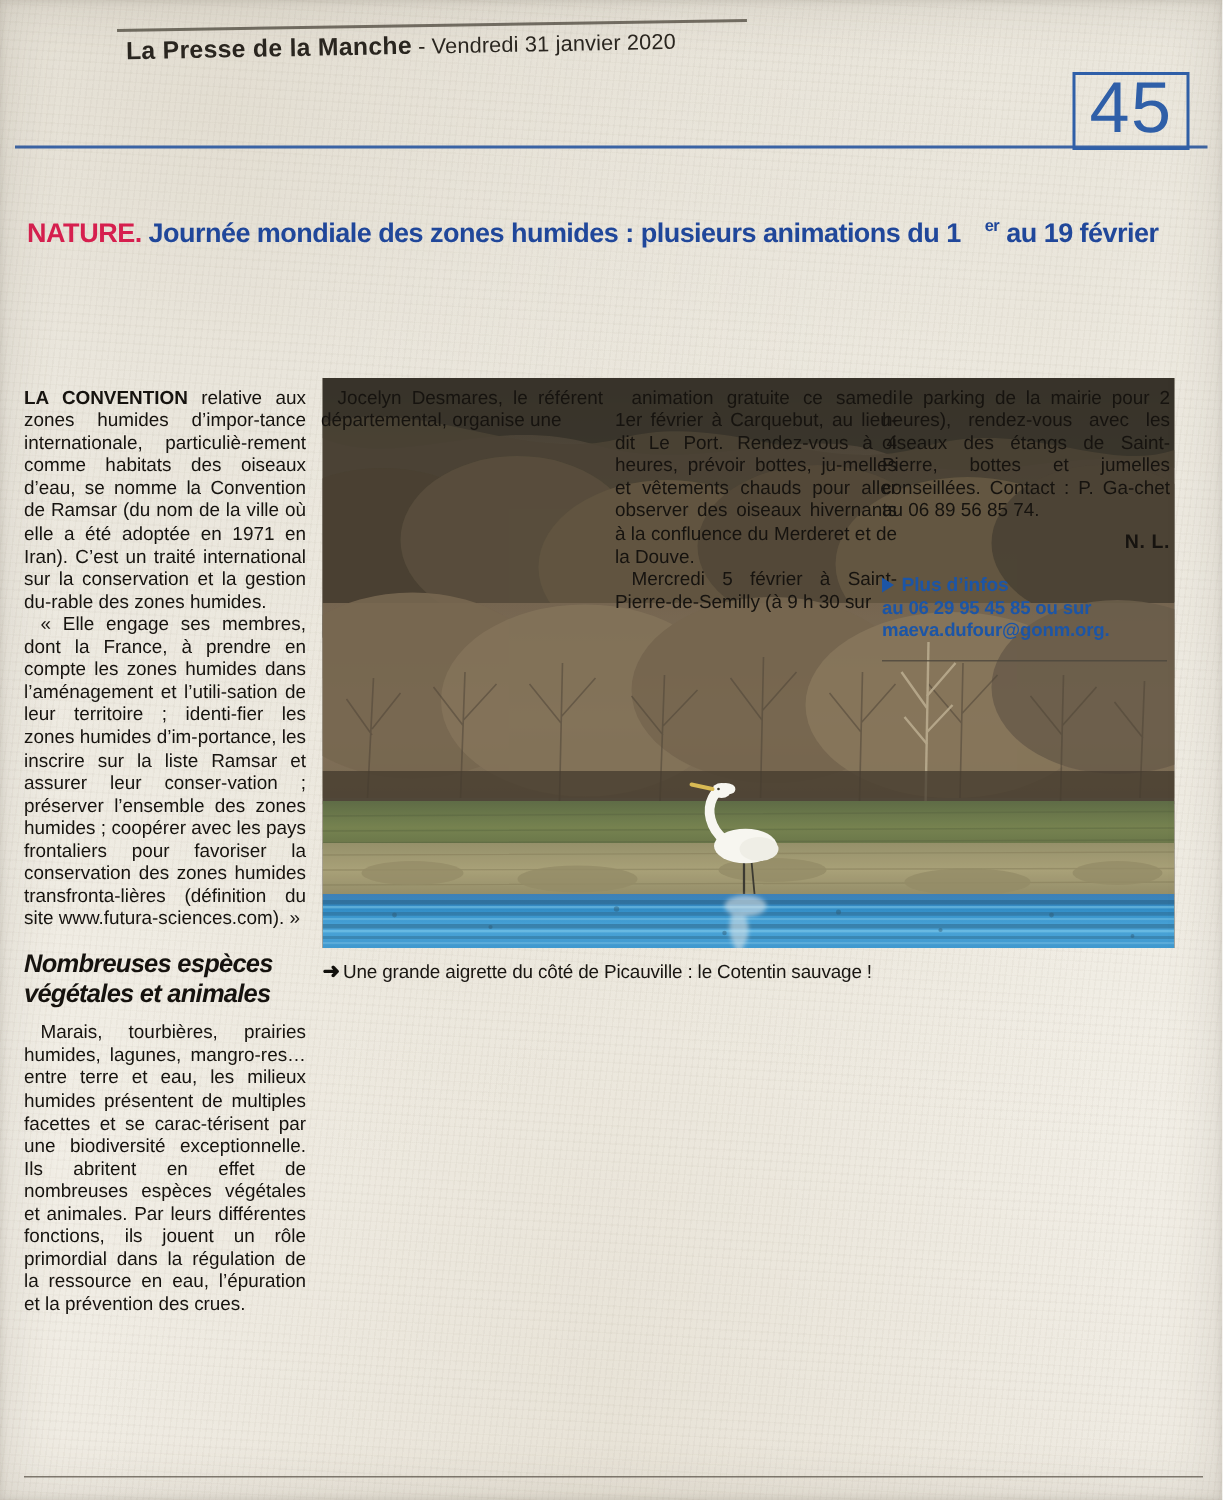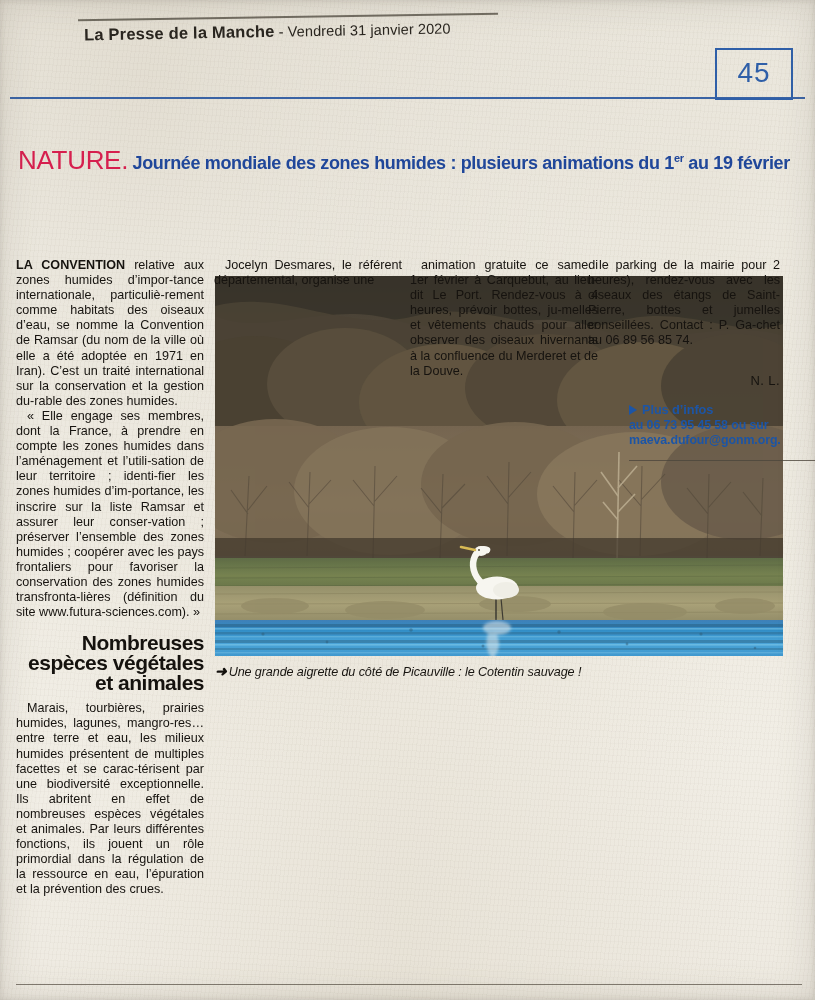--- a/index.html
+++ b/index.html
@@ -79,21 +79,21 @@
     position: absolute;
     right: 22px; top: 48px;
     width: 74px; height: 48px;
     border: 2px solid #2f5fa8;
     display: flex;
     align-items: center;
     justify-content: center;
     z-index: 6;
   }
   #pagenum-box .num {
-    font-size: 28px;
+    font-size: 48px;
     color: #2f5fa8;
     line-height: 1;
     letter-spacing: 1px;
     margin-top: -2px;
   }
 
   
   #top-rule {
     position: absolute;
     left: 10px; top: 97px;
@@ -104,32 +104,32 @@
 
   
   #kicker {
     position: absolute;
     left: 18px; top: 145px;
     width: 780px;
     white-space: nowrap;
     z-index: 5;
   }
   #kicker .kicker-label {
-    font-weight: normal;
-    font-size: 26px;
+    font-weight: bold;
+    font-size: 18px;
     color: #d61f4e;
     letter-spacing: -0.3px;
   }
   #kicker .kicker-text {
     font-weight: bold;
     font-size: 18px;
     color: #20479a;
     letter-spacing: -0.35px;
   }
-  #kicker sup { font-size: 11px; vertical-align: super; }
+  #kicker sup { font-size: 11px; vertical-align: super; margin-left: 16px; }
 
   
   #headline {
     position: absolute;
     left: 16px; top: 186px;
     width: 790px;
     font-size: 41px;
     font-weight: bold;
     color: #15120e;
     letter-spacing: -1.2px;
@@ -160,47 +160,47 @@
   #col1 { left: 0px; }
   #col2 { left: 198px; }
   #col3 { left: 394px; }
   #col4 { left: 572px; width: 192px; }
 
   .col p { margin: 0; text-indent: 11px; }
   .col p.noindent { text-indent: 0; }
   .lead-cap { font-weight: bold; }
 
   .subhead {
-    font-size: 21px;
+    font-size: 17px;
     font-weight: bold;
     line-height: 20px;
     letter-spacing: -0.5px;
     margin: 13px 0 8px 0;
-    text-align: right;
+    text-align: left;
     color: #15120e;
+    font-style: italic;
   }
 
   .signature {
     text-align: right;
-    font-weight: normal;
+    font-weight: bold;
     font-size: 13px;
-    margin-top: 24px;
+    margin-top: 4px;
     letter-spacing: .4px;
   }
 
   
   #plus-infos {
     margin-top: 14px;
     color: #1c55a6;
     font-size: 12.4px;
     line-height: 15px;
     font-weight: bold;
     text-align: left;
     letter-spacing: -0.1px;
-    margin-left: 41px;
   }
   #plus-infos .triangle {
     display: inline-block;
     width: 0; height: 0;
     border-left: 8px solid #1c55a6;
     border-top: 5px solid transparent;
     border-bottom: 5px solid transparent;
     margin-right: 5px;
     vertical-align: -1px;
   }
@@ -209,24 +209,23 @@
     margin-top: 12px;
     width: 190px;
     height: 1px;
     background: #4c463c;
     opacity: .8;
   }
 
   
   #photo-block {
     position: absolute;
-    left: 215px; top: 276px;
+    left: 215px; top: 252px;
     width: 508px;
     z-index: 5;
-    font-style: italic;
   }
   #photo {
     position: relative;
     width: 568px;
     height: 380px;
     overflow: hidden;
     background: #6b6354;
   }
   #photo svg { display: block; width: 100%; height: 100%; }
 
@@ -460,31 +459,32 @@
       <h2 class="subhead">Nombreuses espèces végétales et animales</h2>
       <p>Marais, tourbières, prairies humides, lagunes, mangro-res… entre terre et eau, les milieux humides présentent de multiples facettes et se carac-térisent par une biodiversité exceptionnelle. Ils abritent en effet de nombreuses espèces végétales et animales. Par leurs différentes fonctions, ils jouent un rôle primordial dans la régulation de la ressource en eau, l’épuration et la prévention des crues.</p>
     </div>
 
     <div class="col" id="col2">
       <p>Jocelyn Desmares, le référent départemental, organise une</p>
     </div>
 
     <div class="col" id="col3">
       <p>animation gratuite ce samedi 1er février à Carquebut, au lieu-dit Le Port. Rendez-vous à 4 heures, prévoir bottes, ju-melles et vêtements chauds pour aller observer des oiseaux hivernants à la confluence du Merderet et de la Douve.</p>
+      <p>Mercredi 5 février à Saint-Pierre-de-Semilly (à 9 h 30 sur</p>
     </div>
 
     <div class="col" id="col4">
       <p>le parking de la mairie pour 2 heures), rendez-vous avec les oiseaux des étangs de Saint-Pierre, bottes et jumelles conseillées. Contact : P. Ga-chet au 06 89 56 85 74.</p>
       <div class="signature">N. L.</div>
 
       <div id="plus-infos">
         <div>
           <span class="triangle"></span><span class="pi-title">Plus d’infos</span>
         </div>
-        <div>au 06 73 95 45 58 ou sur</div>
+        <div>au 06 29 95 45 85 ou sur</div>
         <div>maeva.dufour@gonm.org.</div>
         <div id="infos-rule"></div>
       </div>
     </div>
 
   </div>
 
   <div id="bottom-rule"></div>
   <div id="scan-edge"></div>
 </div>

